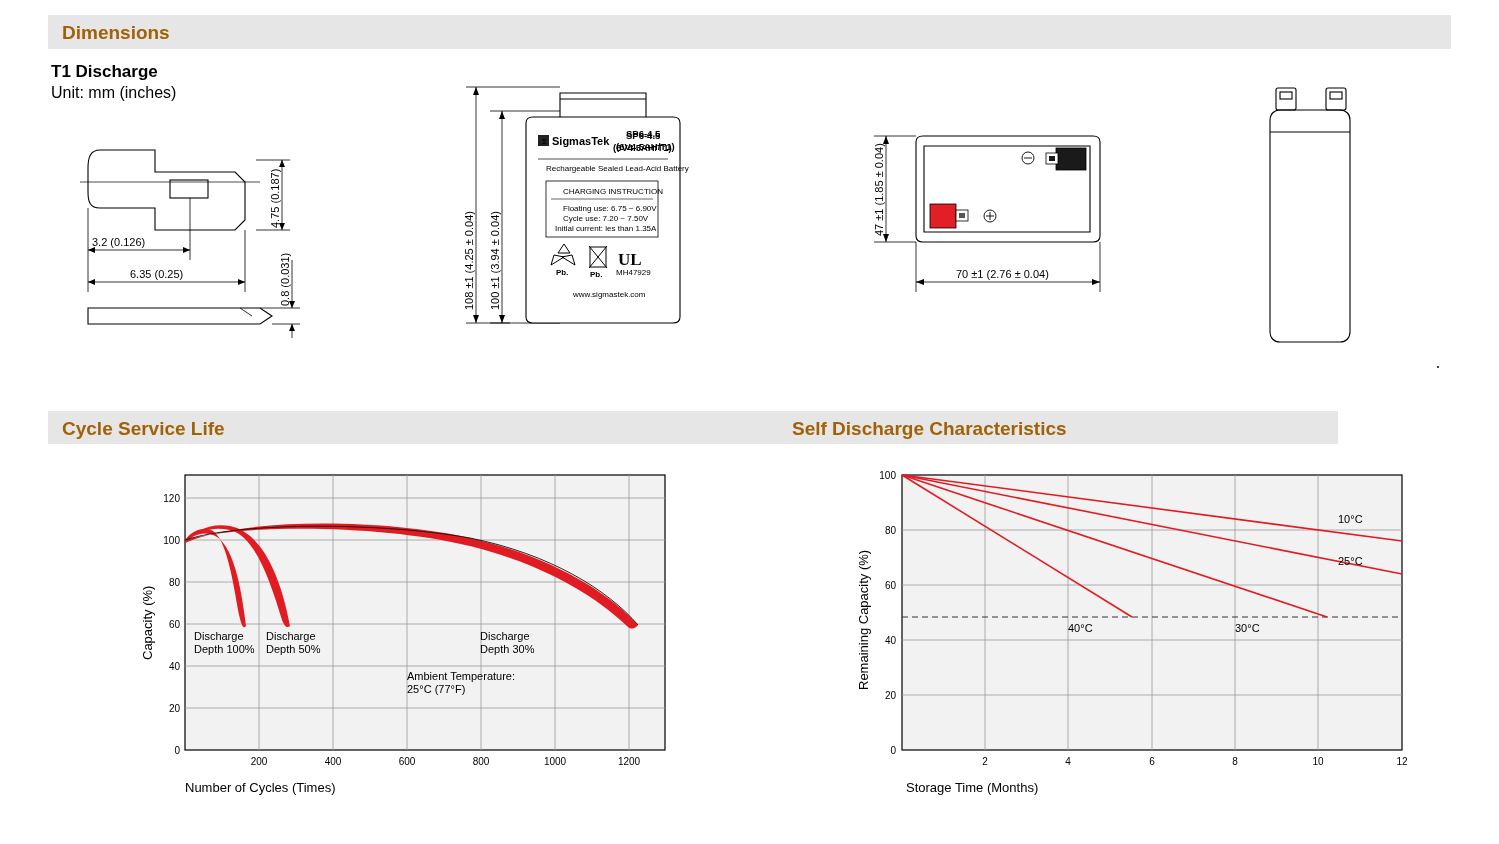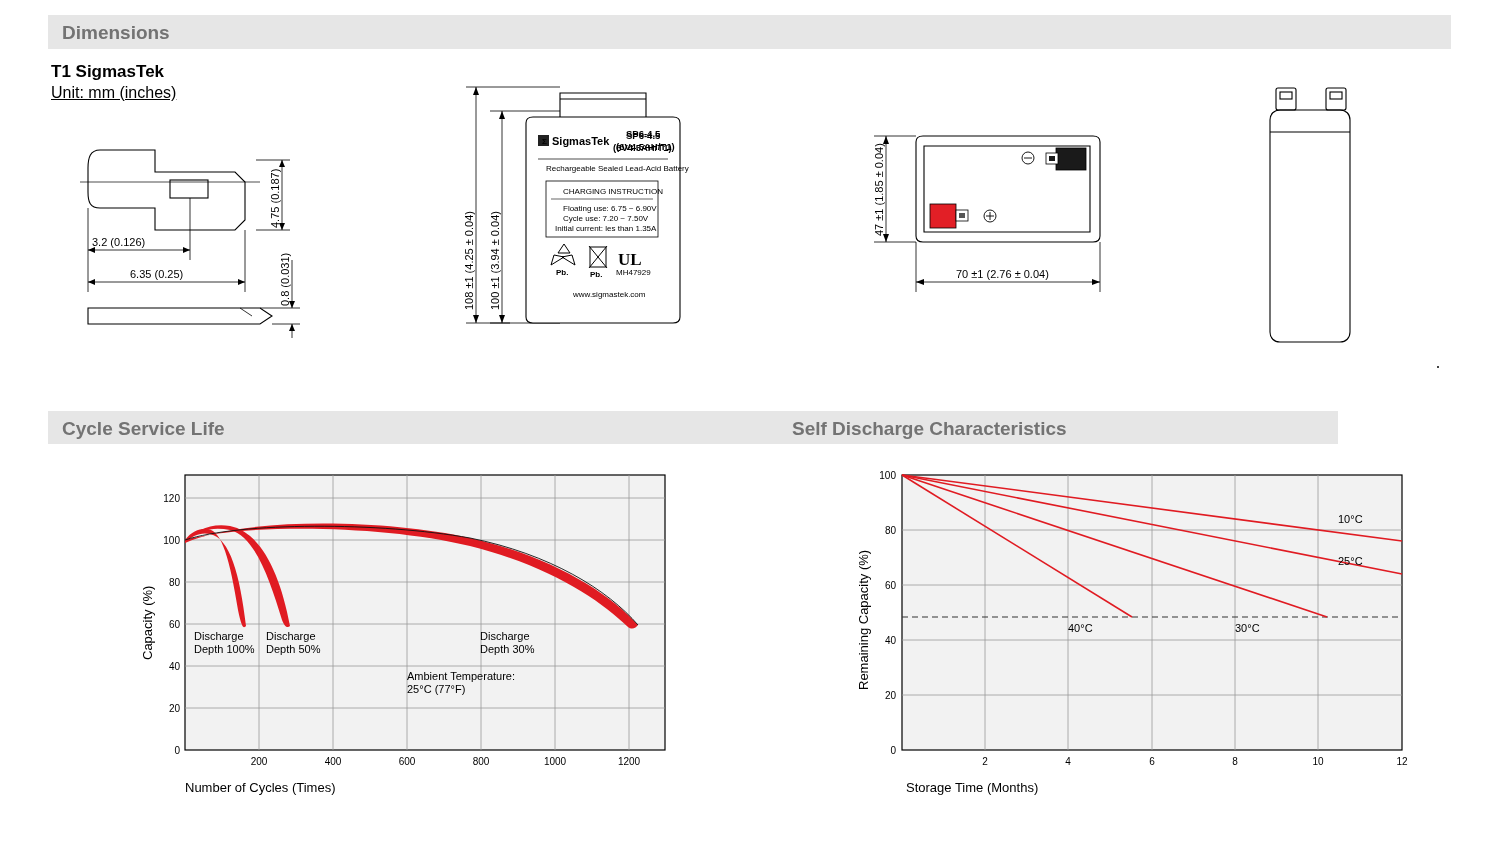--- a/index.html
+++ b/index.html
@@ -9,29 +9,29 @@
     font-family:"Liberation Sans", sans-serif;
     color:#000;
     position:relative;
     overflow:hidden;
   }
   .section-header{
     background:#e6e6e6;
     font-size:19px;
     font-weight:bold;
     padding:7px 0 7px 14px;
-    color:#737373;
+    color:#a16207;
     box-sizing:border-box;
   }
   #dimensions-header{position:absolute;left:48px;top:15px;width:1403px;height:34px;}
   #cycle-header{position:absolute;left:48px;top:411px;width:816px;height:33px;}
   #self-header{position:absolute;left:778px;top:411px;width:560px;height:33px;}
 
   .t1-title{position:absolute;left:51px;top:62px;font-size:17px;font-weight:bold;}
-  .t1-unit{position:absolute;left:51px;top:84px;font-size:16px;text-decoration:underline;}
+  .t1-unit{position:absolute;left:51px;top:84px;font-size:16px;}
 
   svg{display:block;}
 
   .dim-svg{position:absolute;}
 
   
   .chart-wrap{position:absolute;}
 
   .axis-label{font-size:13px;fill:#000;font-family:"Liberation Sans",sans-serif;}
   .tick-label{font-size:10px;fill:#000;font-family:"Liberation Sans",sans-serif;}
@@ -39,21 +39,21 @@
   .dim-text{font-size:11px;fill:#000;font-family:"Liberation Sans",sans-serif;}
   .lbl-small{font-size:8px;fill:#000;font-family:"Liberation Sans",sans-serif;}
 </style>
 </head>
 <body>
 
 <div id="dimensions-header" class="section-header">Dimensions</div>
 <div id="cycle-header" class="section-header">Cycle Service Life</div>
 <div id="self-header" class="section-header">Self Discharge Characteristics</div>
 
-<div class="t1-title">T1 SigmasTek</div>
+<div class="t1-title">T1 Discharge</div>
 <div class="t1-unit">Unit: mm (inches)</div>
 
 <svg class="dim-svg" style="left:60px;top:120px;" width="300" height="240" viewBox="0 0 300 240">
   <g fill="none" stroke="#000" stroke-width="1.1">
 
     <path d="M40 30 C 30 30, 28 38, 28 48 L28 72 C28 82 30 88 40 88 L95 88 L95 110 L175 110 L185 100 L185 62 L175 52 L95 52 L95 30 Z"></path>
 
     <rect x="110" y="60" width="38" height="18" fill="#fff"></rect>
 
     <line x1="20" y1="62" x2="200" y2="62" stroke-width="0.7"></line>

